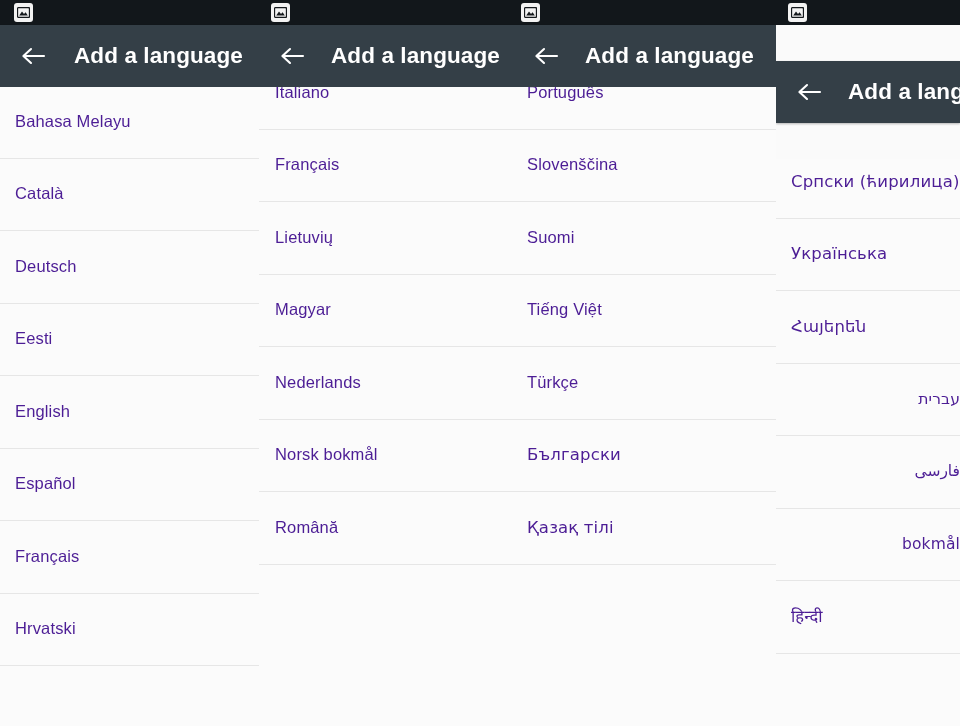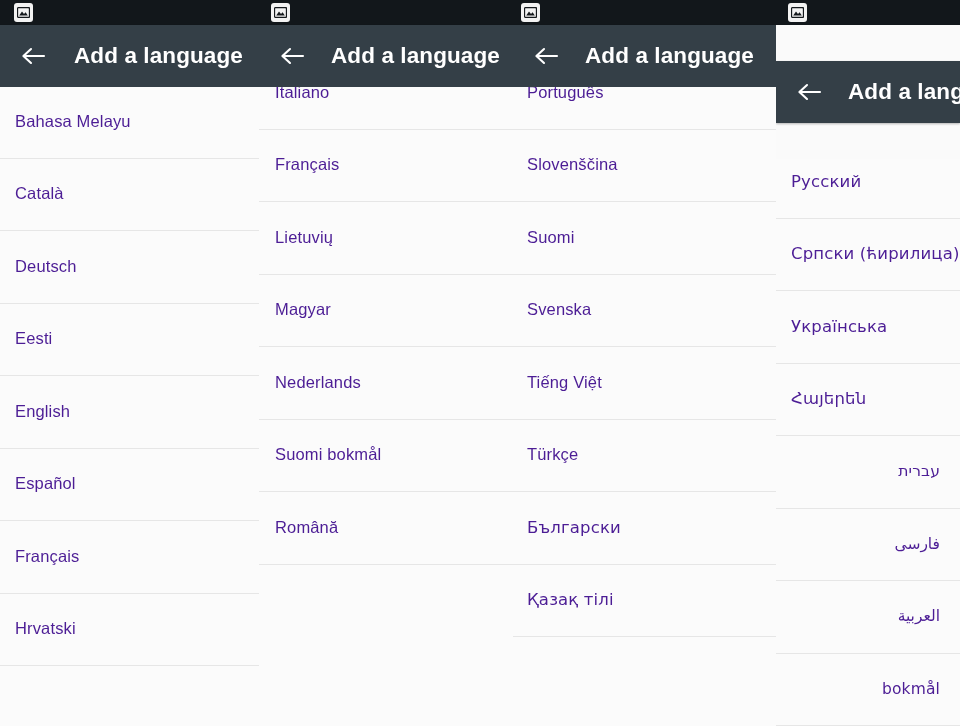--- a/index.html
+++ b/index.html
@@ -133,21 +133,21 @@
   .panel.p2 .list-item .label { padding-left: 16px; }
   .panel.p3 .list-item .label { padding-left: 14px; }
   .panel.p4 .list-item .label { padding-left: 15px; }
 
   .list-item.rtl {
     direction: rtl;
     justify-content: flex-start;
   }
   .list-item.rtl .label {
     padding-left: 0;
-    padding-right: 20px;
+    padding-right: 0;
     font-family: "DejaVu Sans", sans-serif;
     font-size: 15.5px;
   }
   .list-item.script .label {
     font-family: "DejaVu Sans", sans-serif;
   }
 </style>
 </head>
 <body>
 
@@ -232,21 +232,21 @@
         <div class="list-item">
             <span class="label">Lietuvių</span>
           </div>
         <div class="list-item">
             <span class="label">Magyar</span>
           </div>
         <div class="list-item">
             <span class="label">Nederlands</span>
           </div>
         <div class="list-item">
-            <span class="label">Suomi bokmål</span>
+            <span class="label">Norsk bokmål</span>
           </div>
         <div class="list-item">
             <span class="label">Română</span>
           </div>
       </div>
     </div>
   </div>
 
   <div class="panel p3">
     <div class="statusbar">
@@ -272,23 +272,20 @@
         <div class="list-item">
             <span class="label">Português</span>
           </div>
         <div class="list-item">
             <span class="label">Slovenščina</span>
           </div>
         <div class="list-item">
             <span class="label">Suomi</span>
           </div>
         <div class="list-item">
-            <span class="label">Svenska</span>
-          </div>
-        <div class="list-item">
             <span class="label">Tiếng Việt</span>
           </div>
         <div class="list-item">
             <span class="label">Türkçe</span>
           </div>
         <div class="list-item script">
             <span class="label">Български</span>
           </div>
         <div class="list-item script">
             <span class="label">Қазақ тілі</span>
@@ -312,41 +309,35 @@
           <svg width="26" height="20" viewBox="0 0 26 20" aria-hidden="true">
             <path d="M24 10 H4 M11 3 L3.4 10 L11 17" fill="none" stroke="#ffffff" stroke-width="2.1" stroke-linecap="round" stroke-linejoin="round"></path>
           </svg>
         </span>
       </div>
       <div class="appbar-title">Add a lang</div>
     </div>
     <div class="list">
       <div class="list-inner">
         <div class="list-item script">
-            <span class="label">Русский</span>
-          </div>
-        <div class="list-item script">
             <span class="label">Српски (ћирилица)</span>
           </div>
         <div class="list-item script">
             <span class="label">Українська</span>
           </div>
         <div class="list-item script">
             <span class="label">Հայերեն</span>
           </div>
         <div class="list-item rtl">
             <span class="label">עברית</span>
           </div>
         <div class="list-item rtl">
             <span class="label">فارسی</span>
           </div>
         <div class="list-item rtl">
-            <span class="label">العربية</span>
-          </div>
-        <div class="list-item rtl">
             <span class="label">bokmål</span>
           </div>
         <div class="list-item script">
             <span class="label">हिन्दी</span>
           </div>
       </div>
     </div>
   </div>
 
 </div>

